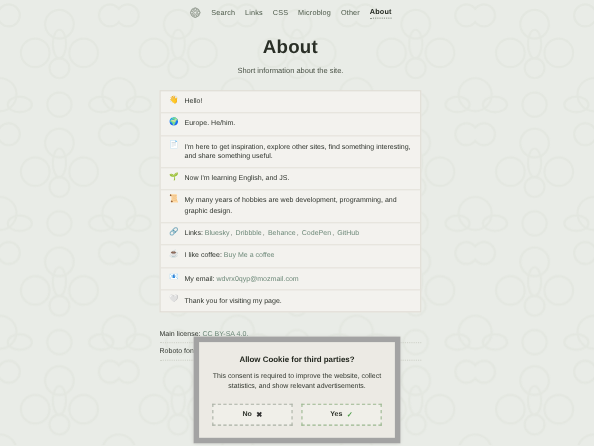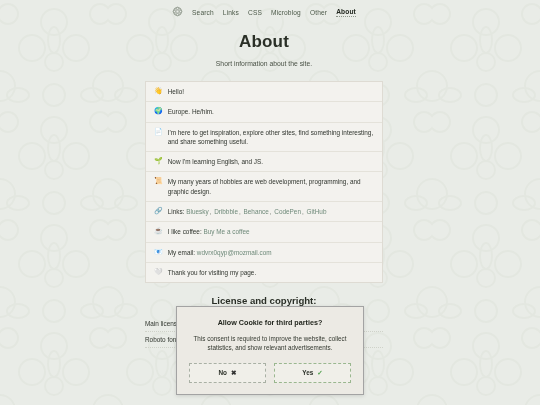--- a/index.html
+++ b/index.html
@@ -111,21 +111,21 @@
   }
   .footer-links a { color:#5f6b5c; text-decoration:none; cursor:pointer; }
   .footer-links .plain { color:#5f6b5c; }
 
   
   .cookie-modal {
     position:absolute;
     left:176px; top:306px;
     width:188px;
     background:#eceae4;
-    border:1px solid #a3a3a3;
+    border:5px solid #a3a3a3;
     box-shadow:0 1px 4px rgba(0,0,0,.13);
     padding:11px 12px 11px 12px;
     z-index:30;
   }
   .cookie-title {
     text-align:center; font-size:7.2px; font-weight:bold;
     color:#23271f; margin-bottom:7px;
   }
   .cookie-body {
     text-align:center; font-size:6.3px; color:#33382f;
@@ -259,21 +259,20 @@
 
       <li class="about-item">
         <span class="emoji">🤍</span>
         <span class="item-text">Thank you for visiting my page.</span>
       </li>
 
     </ul>
   </div>
 
   <section class="license-block">
-    <h2 class="license-title">License and copyright:</h2>
     <div class="license-row">
       <span class="lbl">Main license:</span>
       <a class="lnk">CC BY-SA 4.0.</a>
     </div>
     <div class="license-row">
       <span class="lbl">Roboto font (/fonts):</span>
       <a class="lnk">Apache License, Version 2.0</a>
     </div>
   </section>
 

